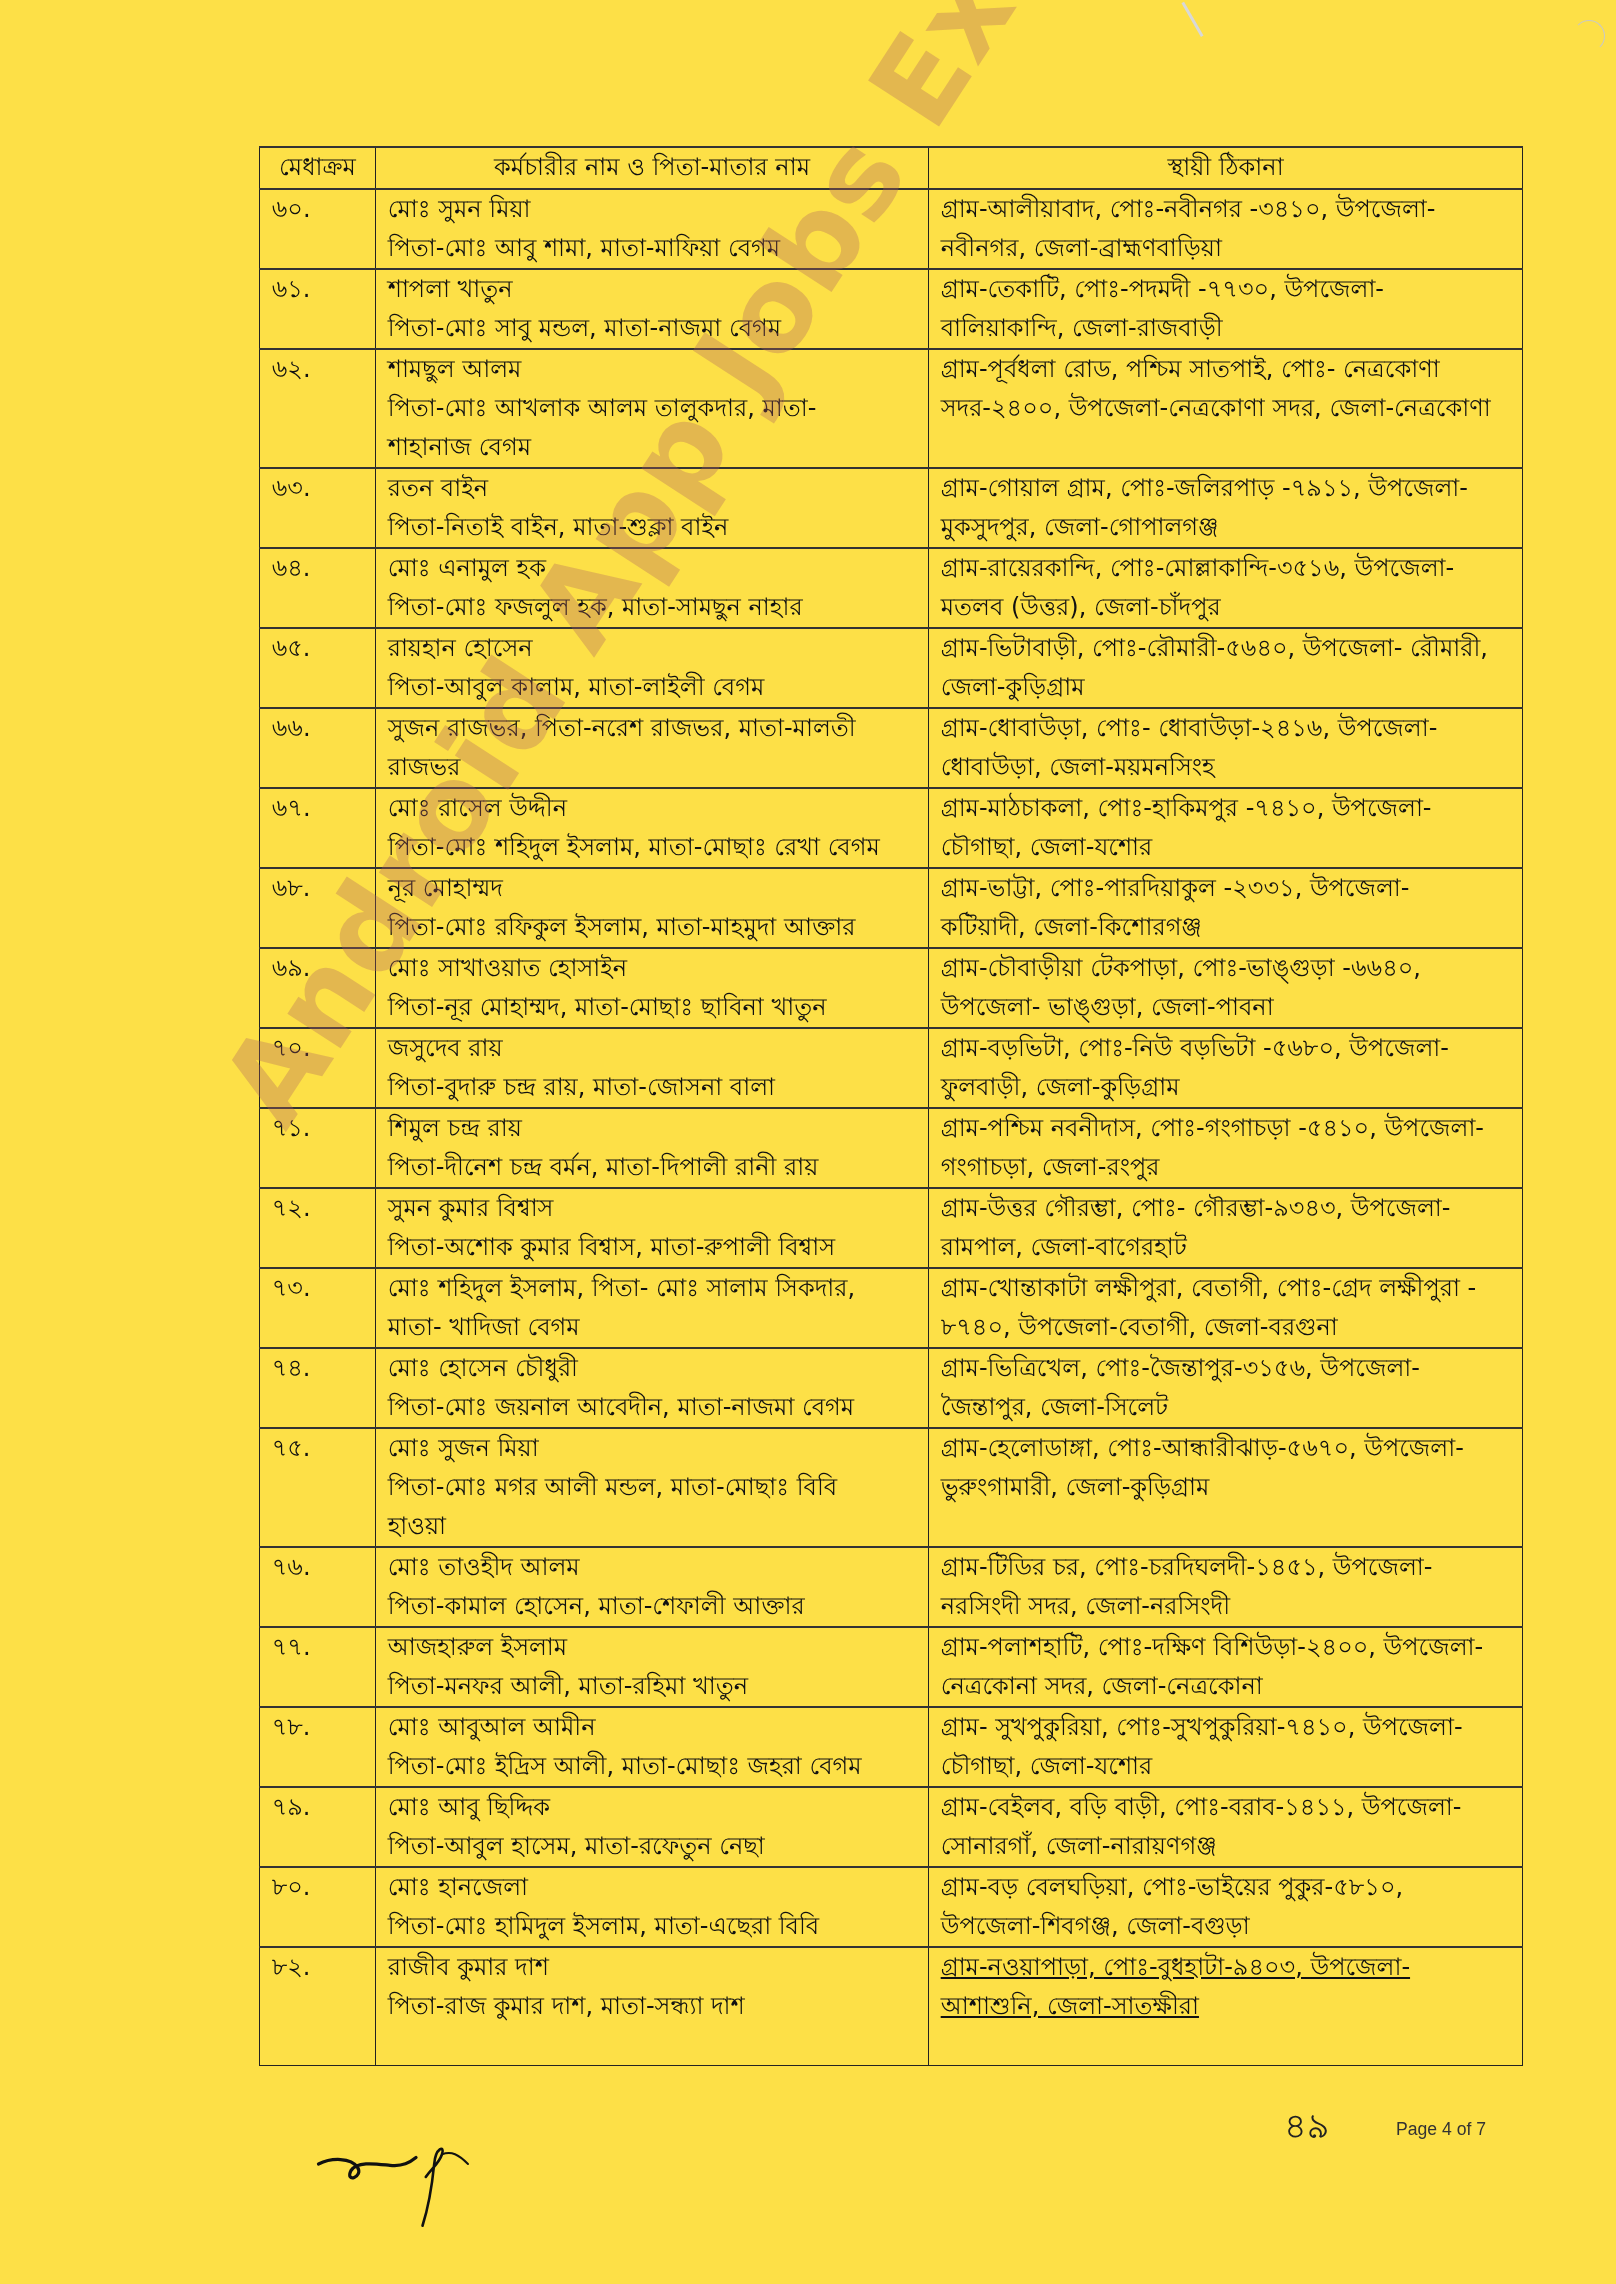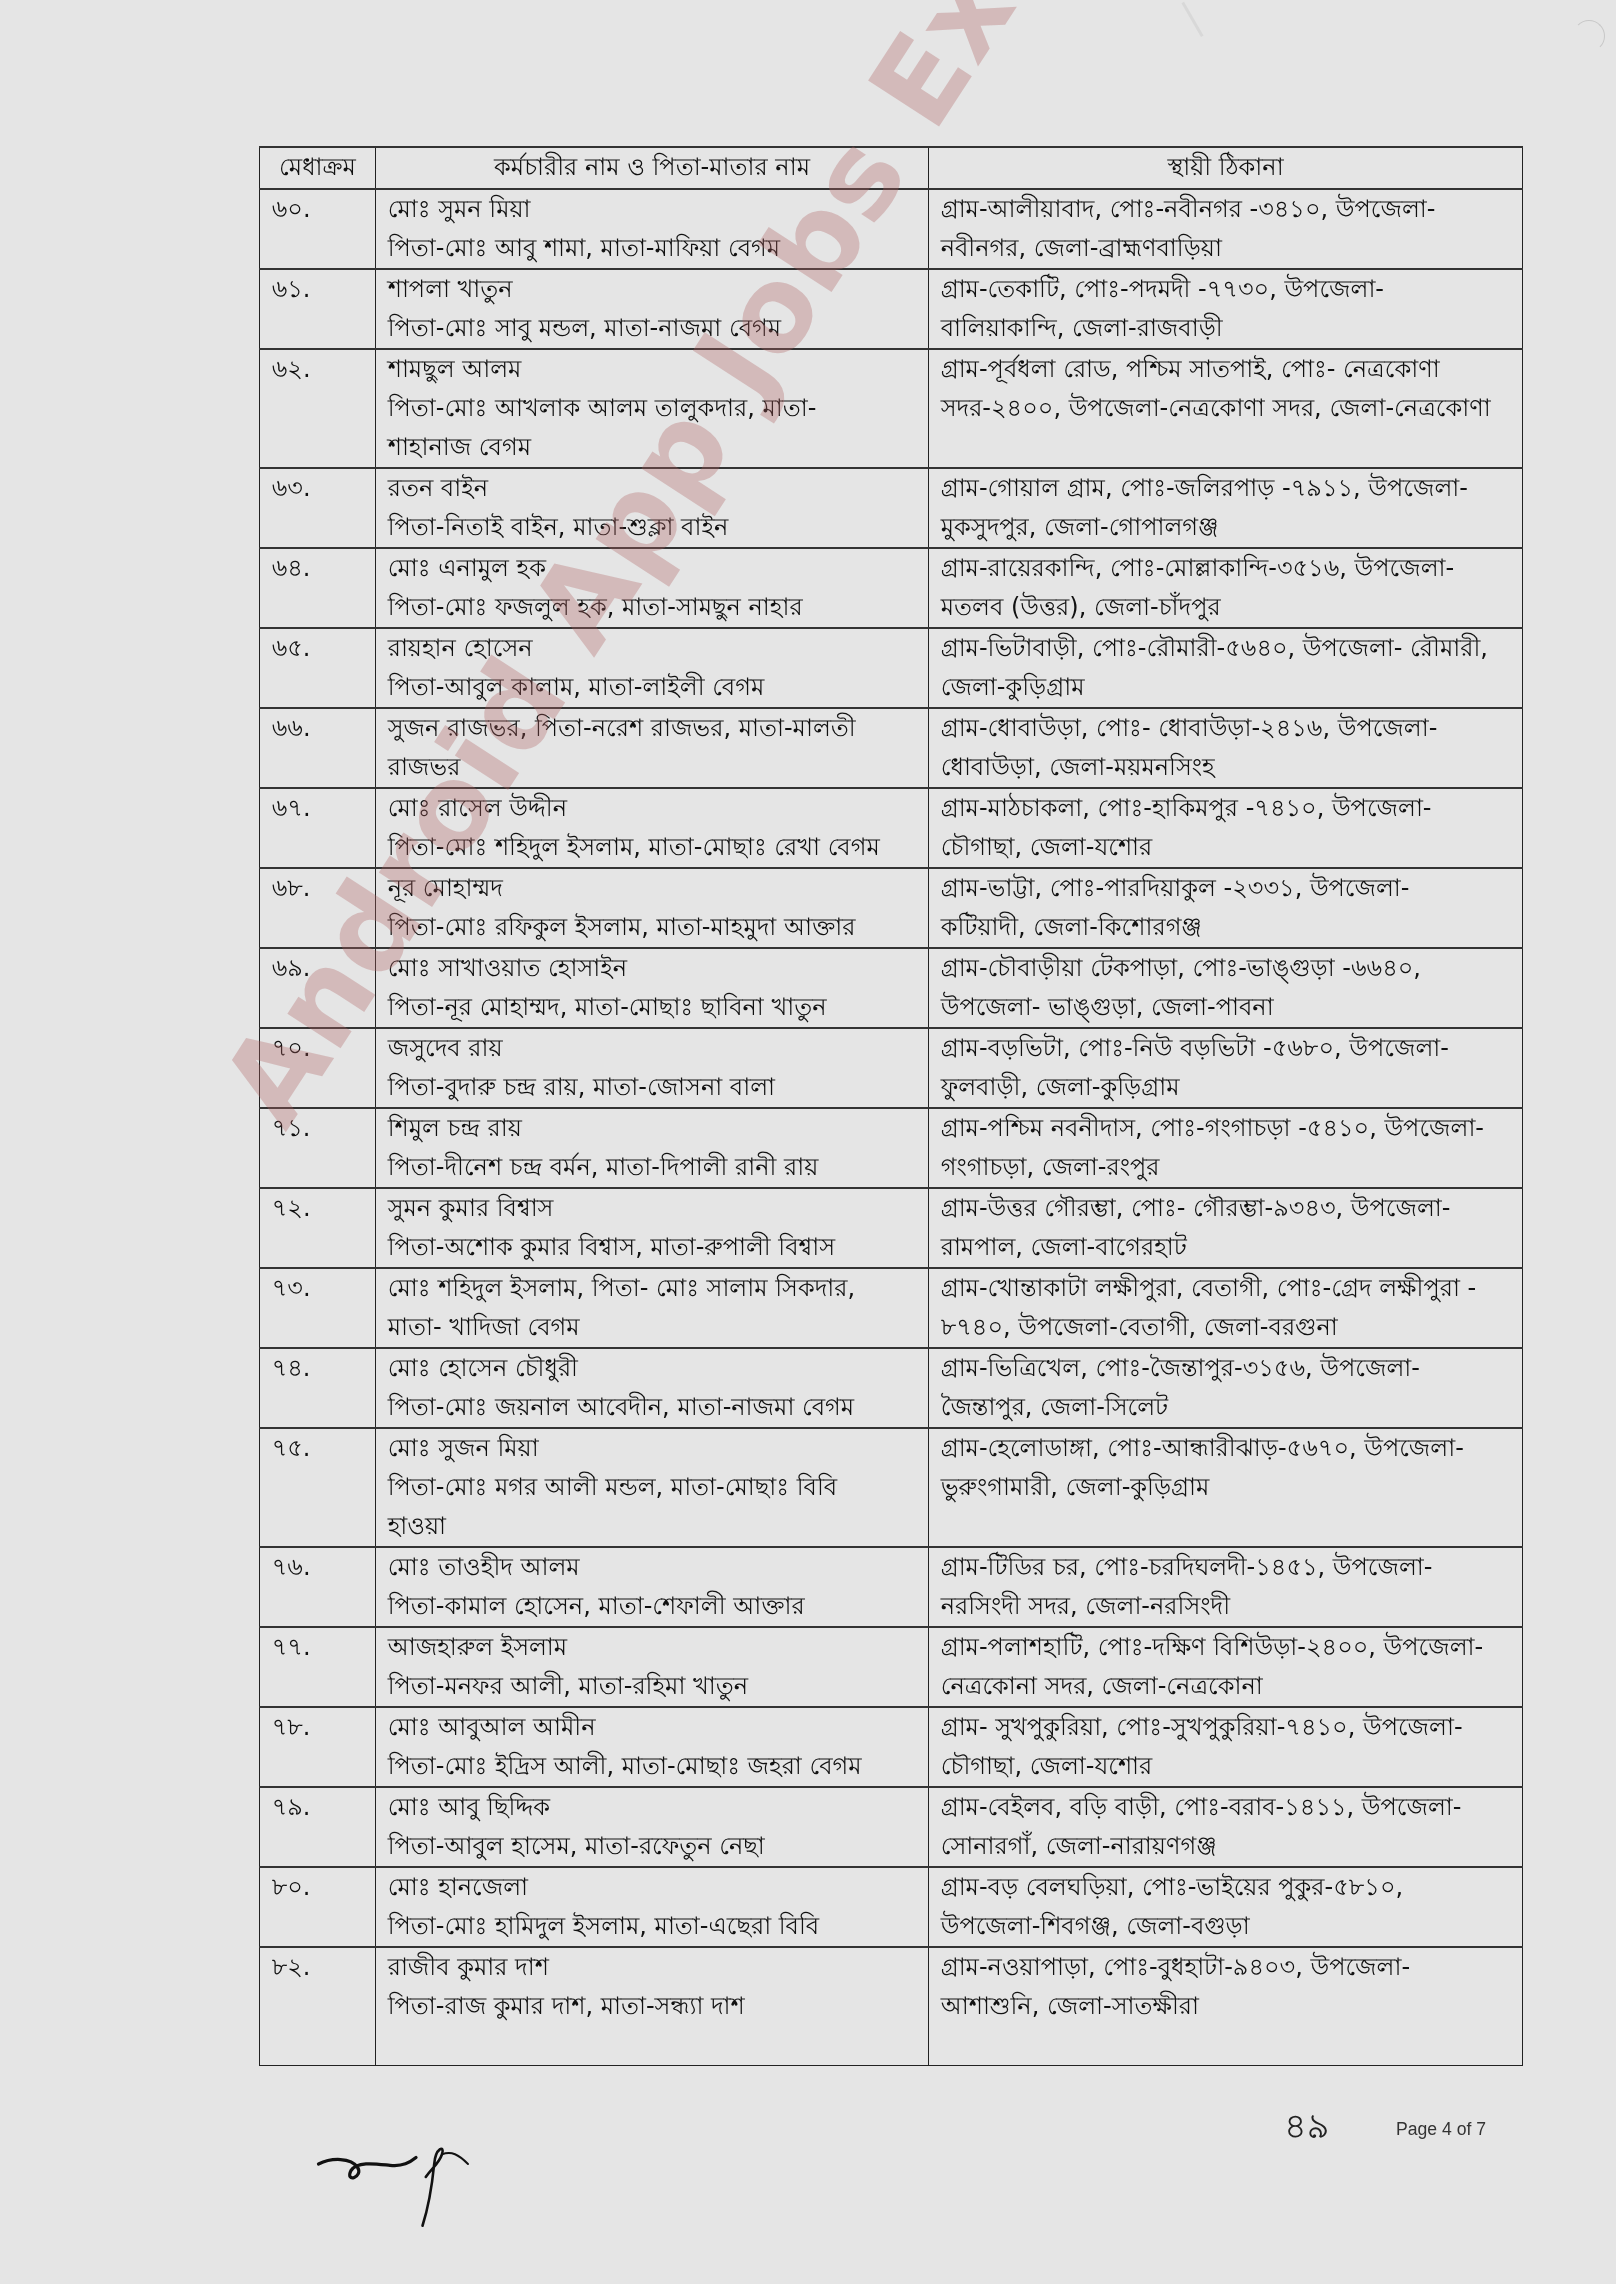--- a/index.html
+++ b/index.html
@@ -13,21 +13,21 @@
       position: relative;
       overflow: hidden;
       font-family: "DejaVu Sans", sans-serif;
       color: #111111;
     }
     .page {
       position: absolute;
       left: 0; top: 0;
       width: 1617px;
       height: 2284px;
-      background: #e5e5e5;
+      background: #fde047;
     }
     .corner-mark {
       position: absolute;
       right: 11.7px;
       top: 19.5px;
       width: 30px;
       height: 30px;
       border: 1.3px solid #c8c8c8;
       border-radius: 50%;
       border-left-color: transparent;
@@ -365,21 +365,21 @@
             <span class="cell-line">গ্রাম-বড় বেলঘড়িয়া, পোঃ-ভাইয়ের পুকুর-৫৮১০,</span>
             <span class="cell-line">উপজেলা-শিবগঞ্জ, জেলা-বগুড়া</span>
           </td>
         </tr>
         <tr>
           <td class="serial" style="height: 117px;">৮২.</td>
           <td style="height: 117px;">
             <span class="cell-line">রাজীব কুমার দাশ</span>
             <span class="cell-line">পিতা-রাজ কুমার দাশ, মাতা-সন্ধ্যা দাশ</span>
           </td>
-          <td style="height: 117px;">
+          <td style="height: 117px; text-decoration: underline;">
             <span class="cell-line">গ্রাম-নওয়াপাড়া, পোঃ-বুধহাটা-৯৪০৩, উপজেলা-</span>
             <span class="cell-line">আশাশুনি, জেলা-সাতক্ষীরা</span>
           </td>
         </tr>
       </tbody>
   </table>
 
   <div class="watermark">Android App Jobs Exam Alert</div>
 
   <svg class="signature" viewBox="0 0 360 140">

